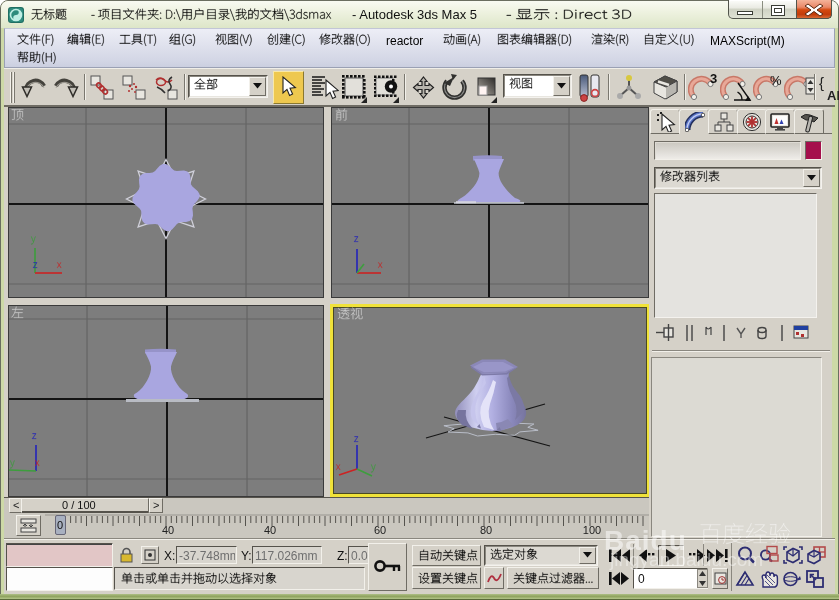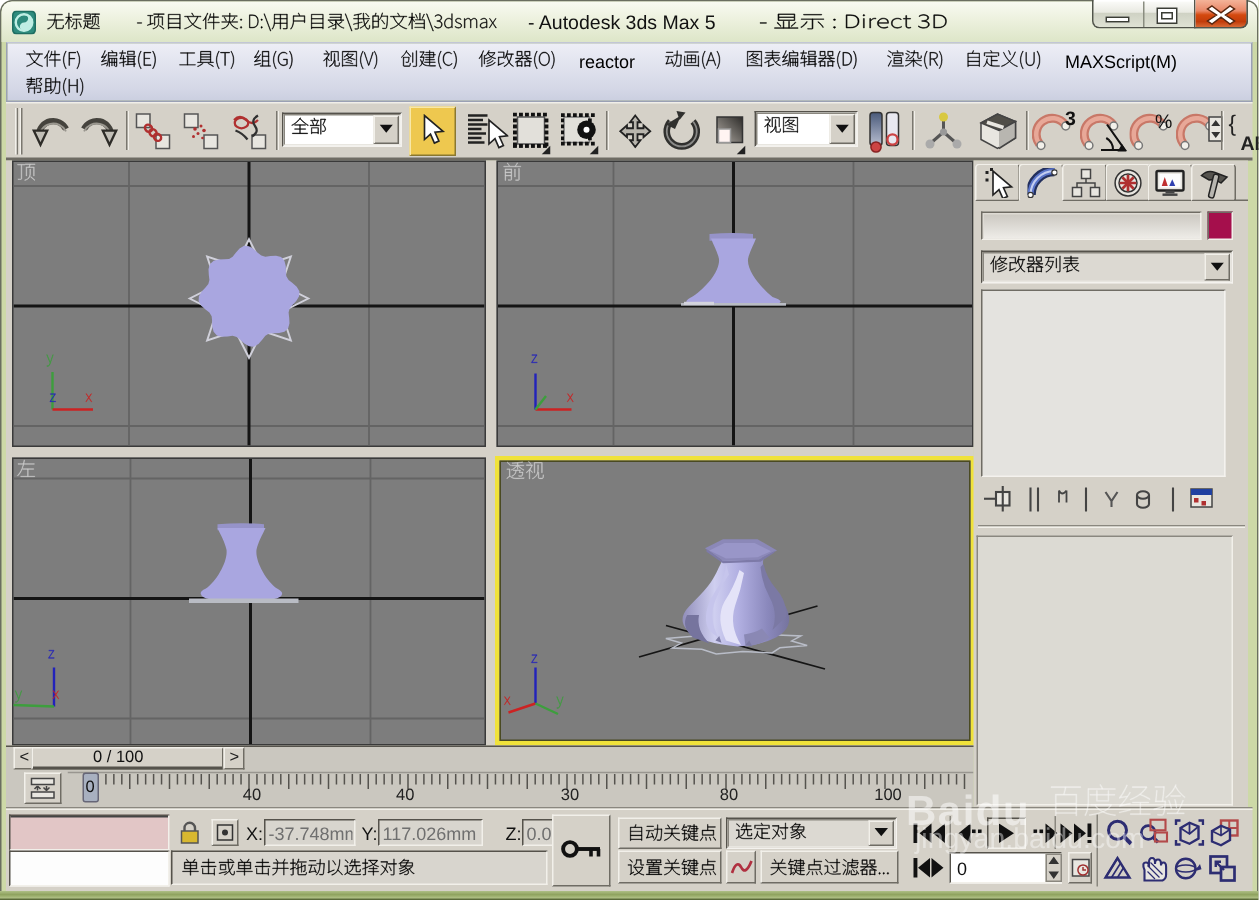--- a/index.html
+++ b/index.html
@@ -665,21 +665,21 @@
     <line x1="566.2" y1="2" x2="566.2" y2="9" stroke="#55534e" stroke-width="1"></line>
     <line x1="571.5" y1="2" x2="571.5" y2="12" stroke="#55534e" stroke-width="1"></line>
     <line x1="576.8" y1="2" x2="576.8" y2="9" stroke="#55534e" stroke-width="1"></line>
     <line x1="582.1" y1="2" x2="582.1" y2="9" stroke="#55534e" stroke-width="1"></line>
     <line x1="587.4" y1="2" x2="587.4" y2="9" stroke="#55534e" stroke-width="1"></line>
     <line x1="592.7" y1="2" x2="592.7" y2="9" stroke="#55534e" stroke-width="1"></line>
     <line x1="598.0" y1="2" x2="598.0" y2="12" stroke="#55534e" stroke-width="1"></line>
   </svg>
 <div class="a" style="left:158.0px;top:524px;width:20px;text-align:center;font-size:11px;color:#222">40</div>
 <div class="a" style="left:264.0px;top:524px;width:20px;font-size:11px;color:#222">40</div>
-<div class="a" style="left:370.0px;top:524px;width:20px;text-align:center;font-size:11px;color:#222">30</div>
+<div class="a" style="left:370.0px;top:524px;width:20px;text-align:center;font-size:11px;color:#222">60</div>
 <div class="a" style="left:476.0px;top:524px;width:20px;text-align:center;font-size:11px;color:#222">80</div>
 <div class="a" style="left:582.0px;top:524px;width:20px;text-align:center;font-size:11px;color:#222">100</div>
 <div class="a" style="left:55px;top:515px;width:11px;height:20px;background:#a8b0c0;border:1px solid #667;border-radius:2px"></div>
 <div class="a" style="left:57px;top:519px;font-size:11px;color:#111">0</div>
 <div class="a" style="left:4px;top:538px;width:831px;height:57px;background:#d5d1c8"></div>
 <div class="a" style="left:4px;top:538px;width:831px;height:1px;background:#8a877f"></div>
 <div class="a" style="left:4px;top:539px;width:831px;height:1px;background:#f2f0ea"></div>
 <div class="a" style="left:6px;top:543px;width:107px;height:24px;background:#e2c6c6;border:1px solid;border-color:#55524b #f2f0ea #f2f0ea #55524b"></div>
 <div class="a" style="left:6px;top:567px;width:107px;height:24px;background:#fdfdfd;border:1px solid;border-color:#55524b #f2f0ea #f2f0ea #55524b"></div>
 <div class="a" style="left:7px;top:544px;width:105px;height:1px;background:#444"></div>

